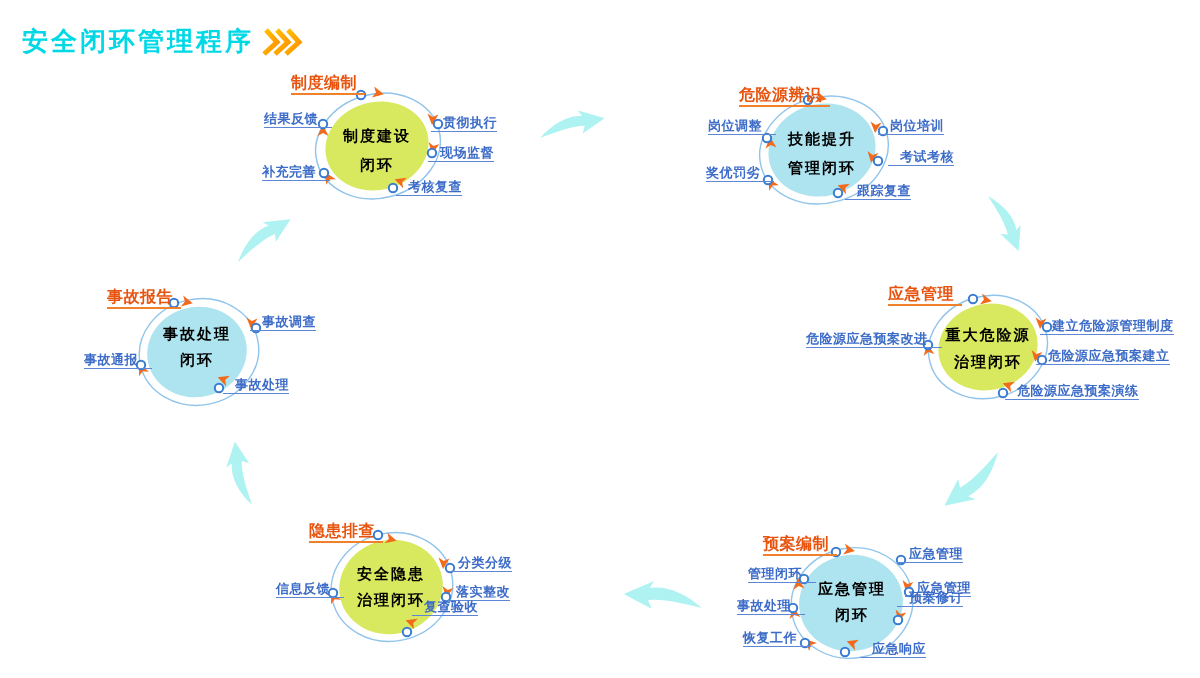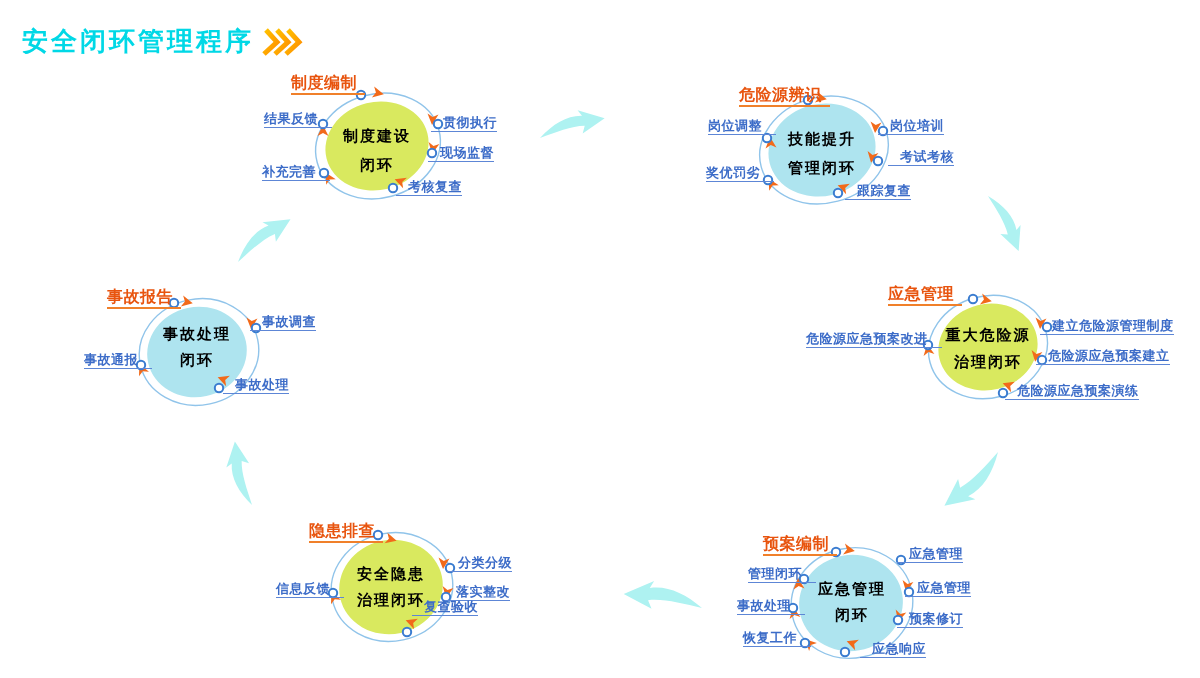--- a/index.html
+++ b/index.html
@@ -220,21 +220,21 @@
   <span class="sat side-r" style="left:1005px;top:383px;">危险源应急预案演练</span>
 
   <span class="hdr" style="left:763px;top:535px;">预案编制</span>
   <span class="ctr" style="left:852px;top:580px;">应急管理</span>
   <span class="ctr" style="left:852px;top:606px;">闭环</span>
   <span class="sat side-l" style="left:748px;top:566px;">管理闭环</span>
   <span class="sat side-l" style="left:737px;top:598px;">事故处理</span>
   <span class="sat side-l" style="left:743px;top:630px;">恢复工作</span>
   <span class="sat side-r" style="left:897px;top:546px;">应急管理</span>
   <span class="sat side-r" style="left:905px;top:580px;">应急管理</span>
-  <span class="sat side-r" style="left:897px;top:611px;">预案修订</span>
+  <span class="sat side-r" style="left:897px;top:590px;">预案修订</span>
   <span class="sat side-r" style="left:860px;top:641px;">应急响应</span>
 
   <span class="hdr" style="left:309px;top:522px;">隐患排查</span>
   <span class="ctr" style="left:391px;top:565px;">安全隐患</span>
   <span class="ctr" style="left:391px;top:591px;">治理闭环</span>
   <span class="sat side-l" style="left:276px;top:581px;">信息反馈</span>
   <span class="sat side-r" style="left:446px;top:555px;">分类分级</span>
   <span class="sat side-r" style="left:444px;top:584px;">落实整改</span>
   <span class="sat side-r" style="left:412px;top:599px;">复查验收</span>
 

